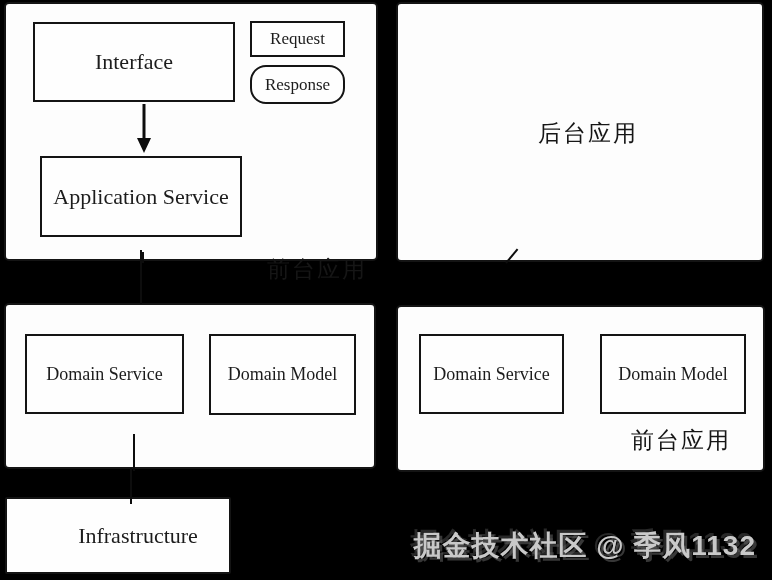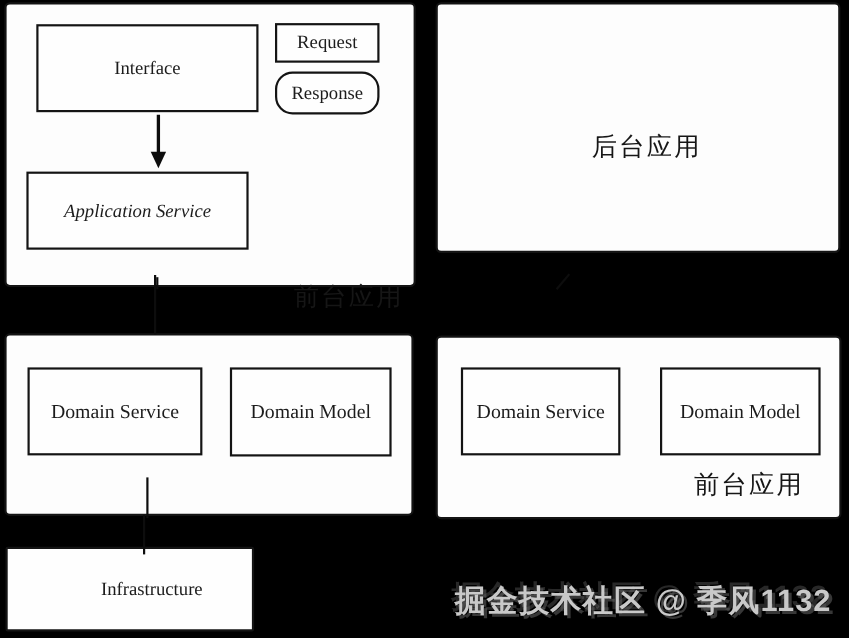--- a/index.html
+++ b/index.html
@@ -7,21 +7,21 @@
   .stage {
     position:relative; width:772px; height:580px; background:#000000;
     font-family:"Liberation Serif", serif; overflow:hidden;
   }
   .panel {
     position:absolute; background:#fdfdfd; border:2px solid #141414; border-radius:5px;
   }
   .node {
     position:absolute; background:#fefefe; border:2px solid #141414;
     display:flex; align-items:center; justify-content:center;
-    font-size:17px; color:#1c1c1c; text-align:center;
+    font-size:22px; color:#1c1c1c; text-align:center;
     font-family:"Liberation Serif", serif;
   }
   .node.small { font-size:17px; }
   .node.mid { font-size:18px; }
   .cn-label {
     position:absolute; font-family:"Liberation Sans", sans-serif;
     font-size:23px; color:#161616; text-align:center; letter-spacing:2px;
     line-height:26px; white-space:nowrap;
   }
   .vline { position:absolute; width:2px; background:#0d0d0d; }
@@ -32,30 +32,30 @@
     position:absolute; right:16px; top:527px;
     font-family:"Liberation Sans", sans-serif; font-weight:bold;
     font-size:28px; color:#c9c9c9; letter-spacing:1px; white-space:nowrap;
     text-shadow: 3px 3px 0 rgba(100,100,100,0.55),
                 -3px -3px 0 rgba(100,100,100,0.40),
                  0 0 2px #000;
   }
 
   
   #p-frontend   { left:4px;   top:2px;   width:374px; height:259px; }
-  #p-backend    { left:396px; top:2px;   width:368px; height:228px; }
+  #p-backend    { left:396px; top:2px;   width:368px; height:260px; }
   #p-userctx    { left:4px;   top:303px; width:372px; height:166px; }
   #p-orderctx   { left:396px; top:305px; width:369px; height:167px; }
   #infrastructure { left:5px; top:497px; width:226px; height:77px; border-radius:2px;padding-left:40px; }
 
   
   #box-interface   { left:27px;  top:18px;  width:202px; height:80px; }
   #box-request     { left:244px; top:17px;  width:95px;  height:36px;text-align:right; }
   #box-response    { left:244px; top:61px;  width:95px;  height:39px;border-radius:16px; }
-  #box-appservice  { left:18px;  top:152px; width:202px; height:71px;font-style:italic; }
+  #box-appservice  { left:34px;  top:152px; width:202px; height:81px; }
   #arrow-if-as     { left:127px; top:100px; }
   #lbl-frontend    { left:244px; top:204px; width:134px;margin-top:48px; }
   #tick-frontend   { left:136px; top:248px; height:11px; }
 
   
   #lbl-backend { left:100px; top:116px; width:180px; }
   
   #box-ds-l   { left:19px;  top:29px;  width:159px; height:80px; }
   #box-dm-l   { left:203px; top:29px;  width:147px; height:81px; }
   #lbl-userctx{ left:196px; top:122px; width:164px; }

